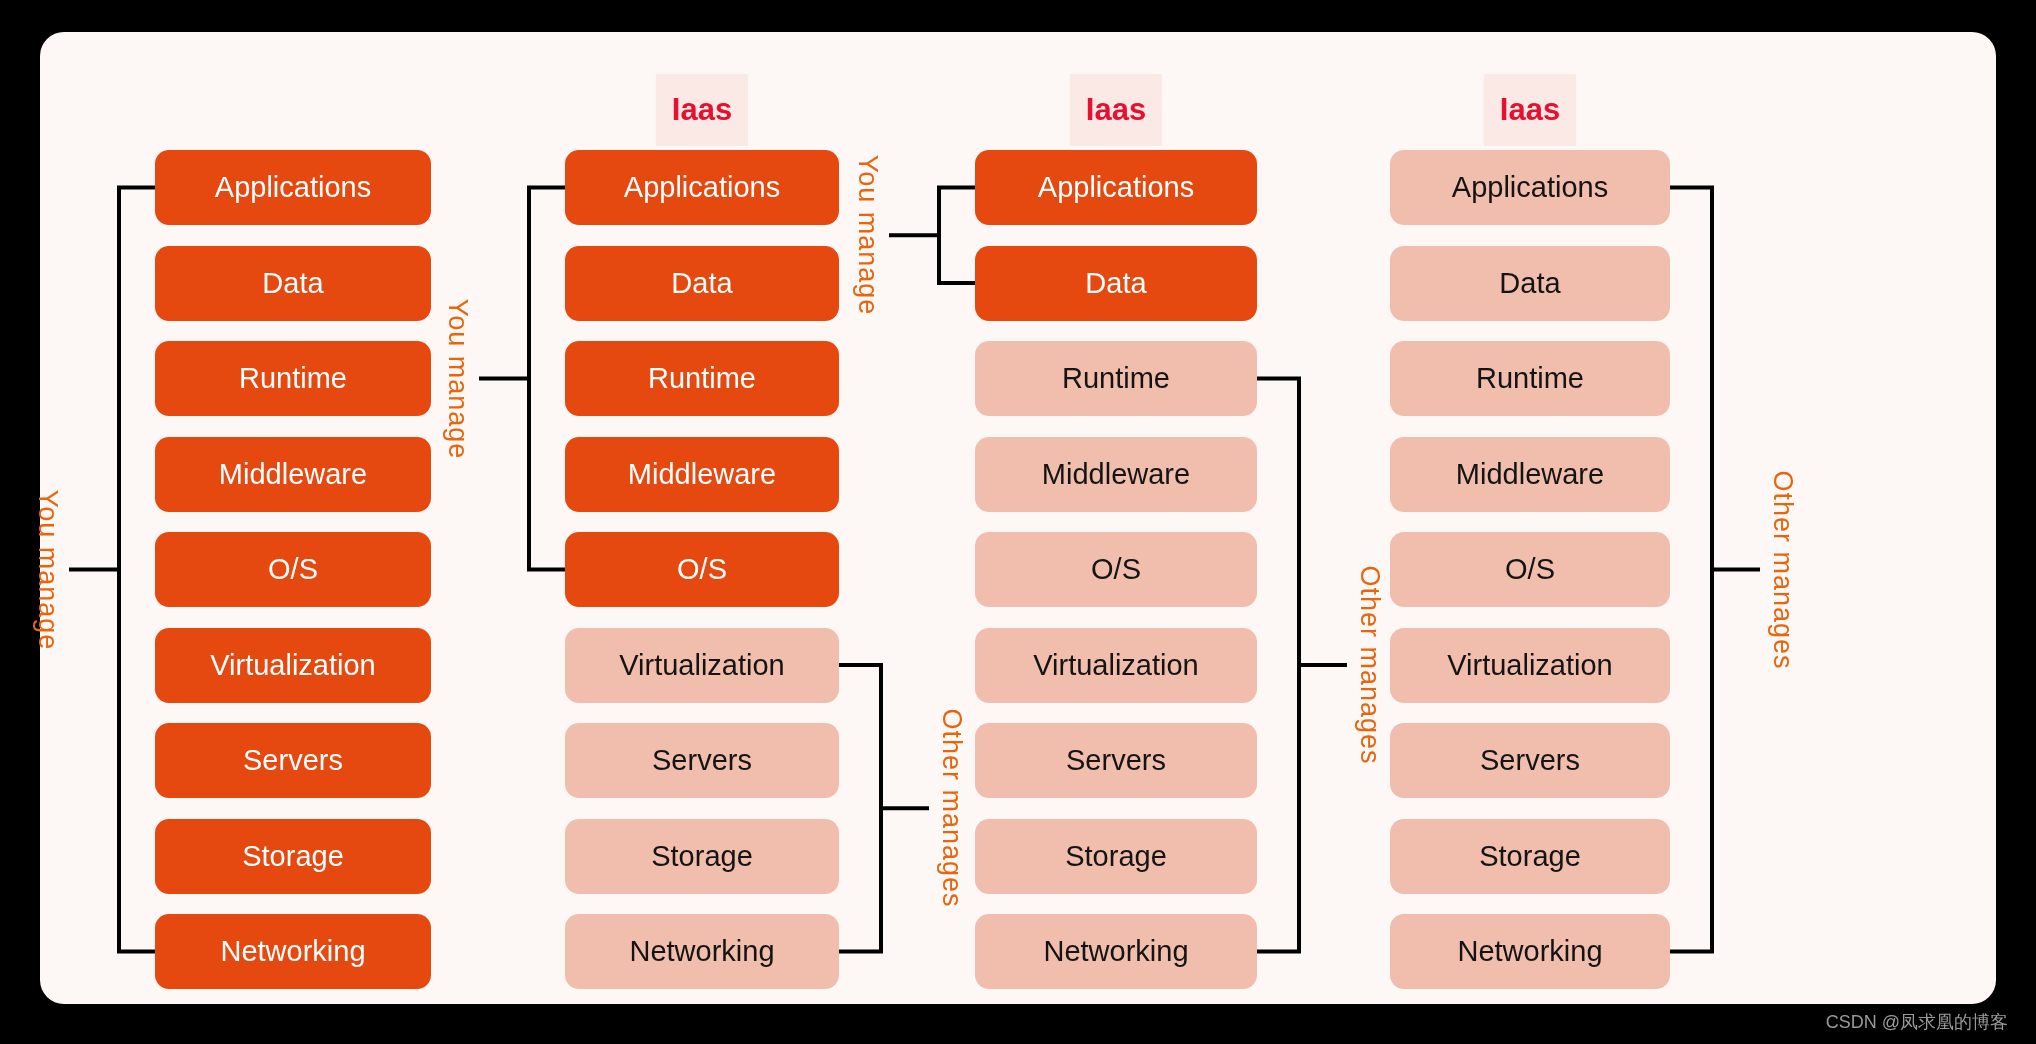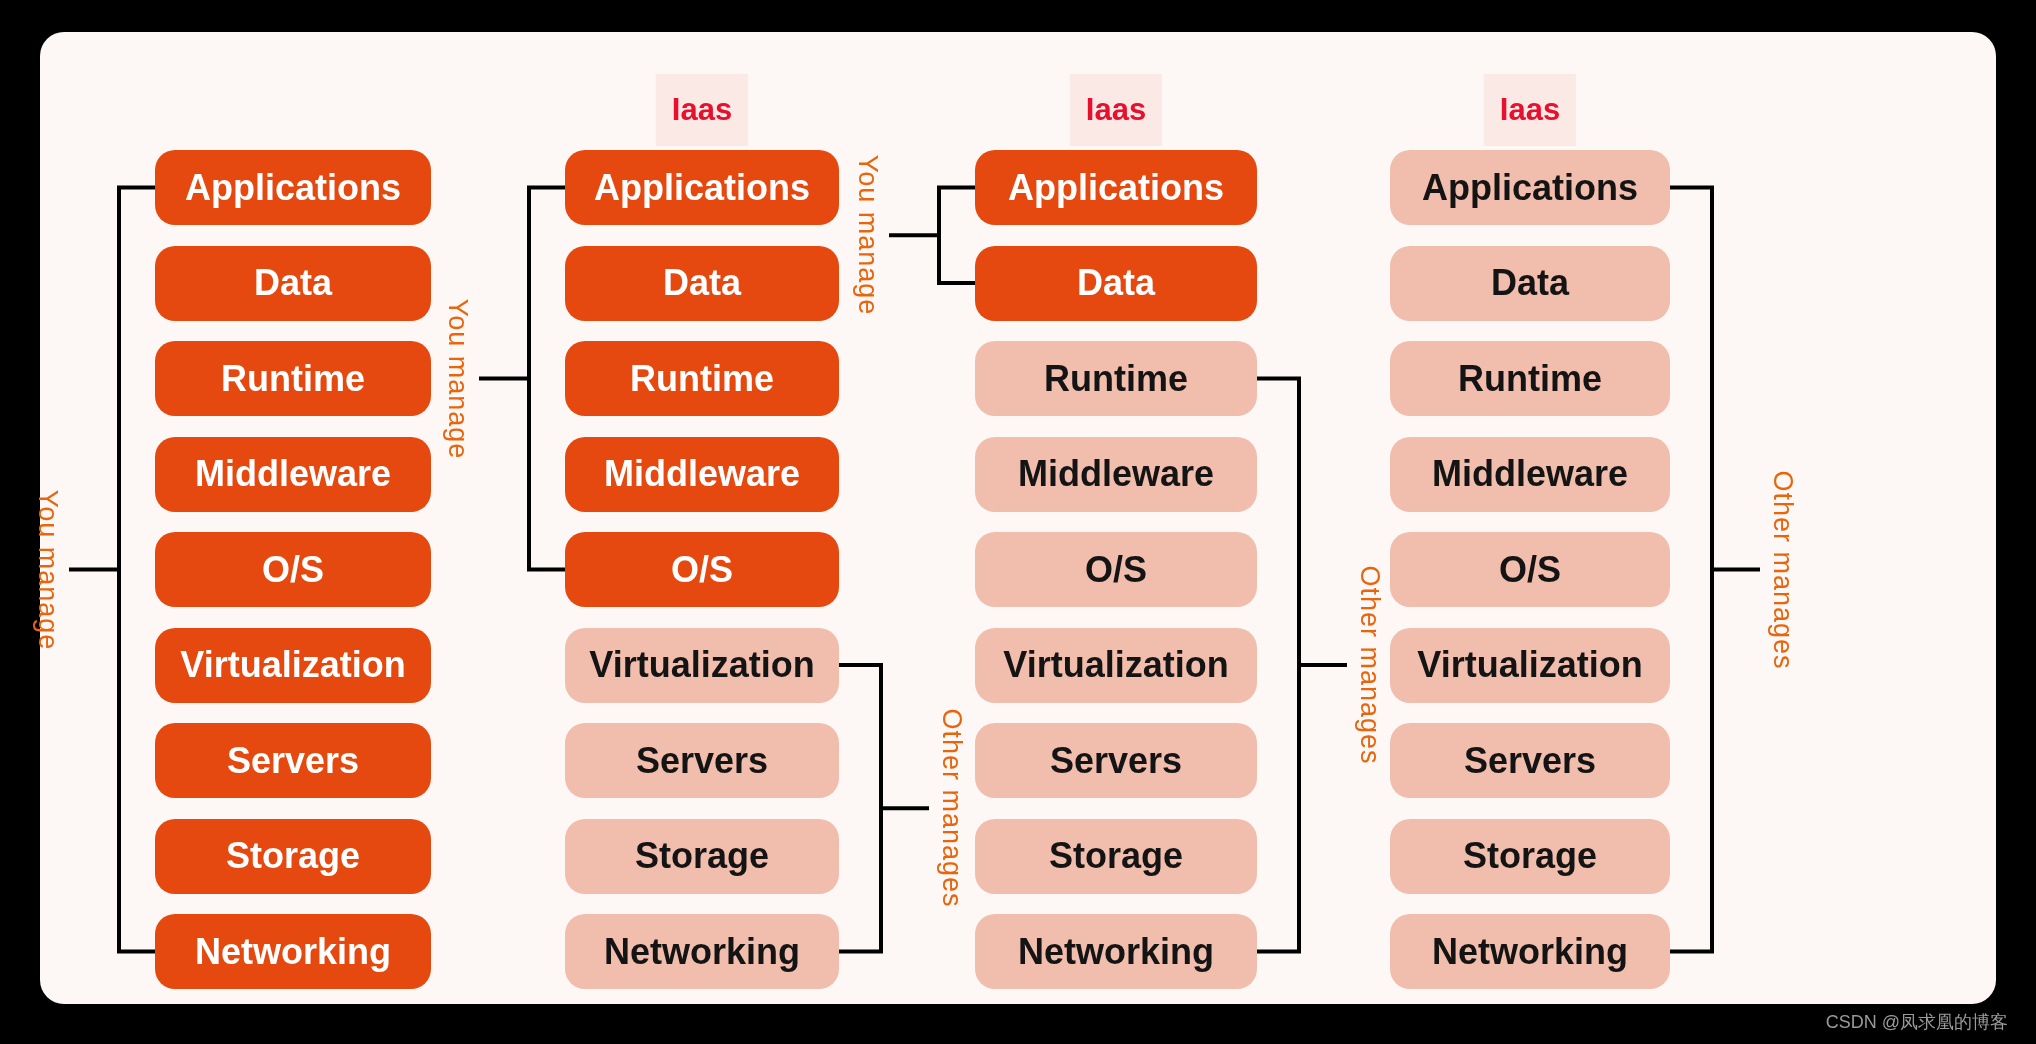--- a/index.html
+++ b/index.html
@@ -25,25 +25,24 @@
     transform:translateX(-50%);
     font-size:31px;
     font-weight:bold;
     color:var(--title);
     background:#fbe9e5;
     padding:18px 16px;
     white-space:nowrap;
   }
   .layer-box{
     position:absolute;
-    border-radius:20px;
+    border-radius:14px;
     display:flex;align-items:center;justify-content:center;
-    font-size:36px;
+    font-size:29px;
     white-space:nowrap;
-    font-weight:bold;
   }
   .layer-box.you{background:var(--managed-by-you);color:#ffffff;}
   .layer-box.other{background:var(--managed-by-other);color:#141414;}
   .bracket-label{
     position:absolute;
     transform:translate(-50%,-50%);
     writing-mode:vertical-rl;
     color:var(--bracket-label);
     font-size:27px;
     letter-spacing:1px;

